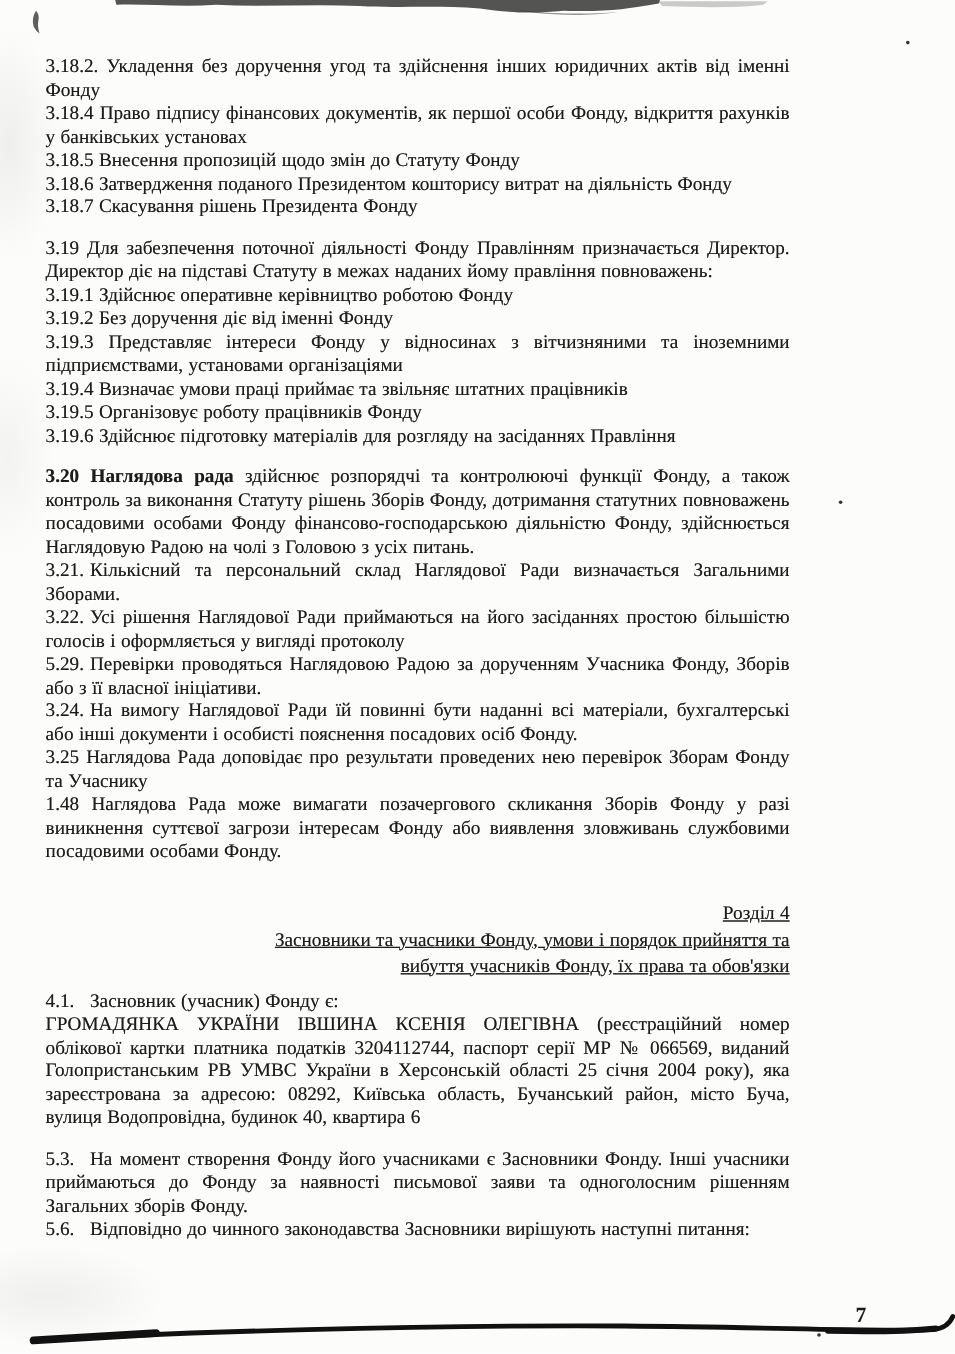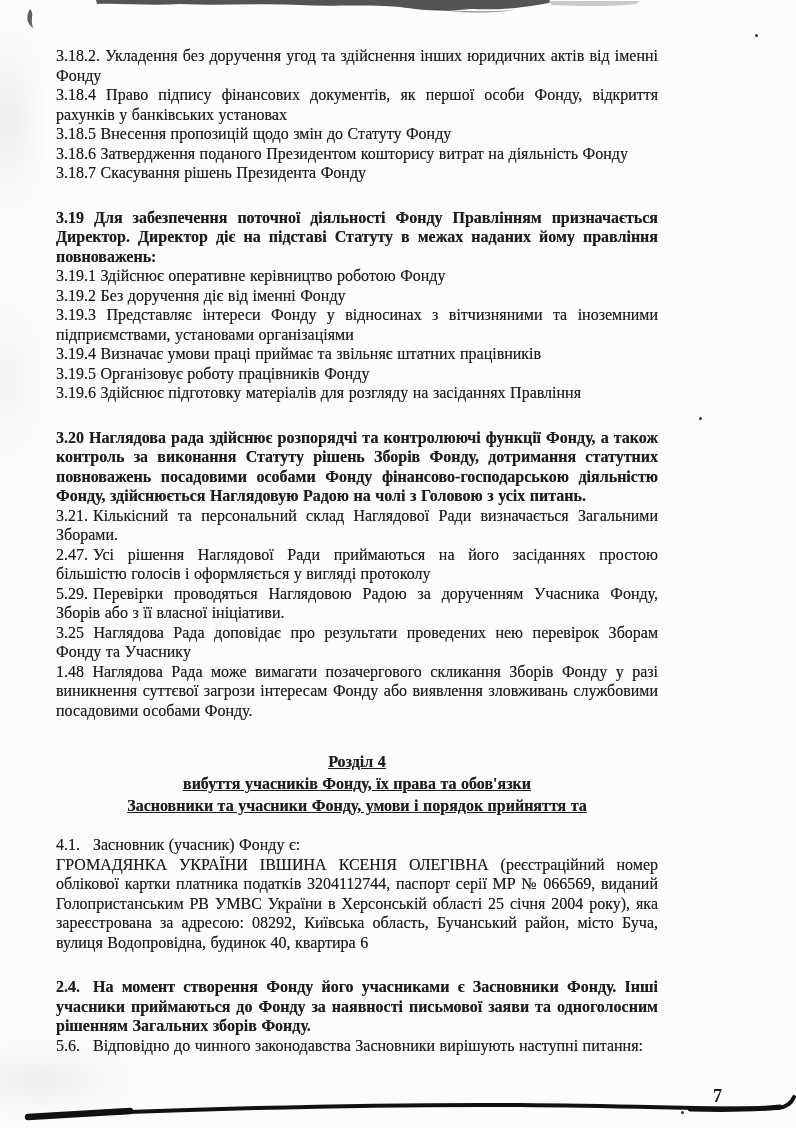--- a/index.html
+++ b/index.html
@@ -14,39 +14,39 @@
     position: absolute; inset: 0;
     background:
       radial-gradient(ellipse 140px 60px at 40px 1080px, rgba(120,120,120,0.10), transparent 70%),
       radial-gradient(ellipse 60px 140px at 8px 120px, rgba(120,120,120,0.10), transparent 70%),
       radial-gradient(ellipse 60px 120px at 6px 380px, rgba(120,120,120,0.07), transparent 70%),
       linear-gradient(#fcfcfa, #fcfcfa);
   }
   .doc {
     position: absolute; left: 0; top: 0;
     width: 708px;
-    padding: 46px 50px 0 56px;
+    padding: 46px 50px 0 38px;
     box-sizing: border-box;
     color: #1c1c1c;
   }
   .para {
     margin: 0;
     font-size: 16px;
     line-height: 19.5px;
     text-align: justify;
     text-shadow: 0 0 0.5px rgba(10,10,10,0.55);
     word-spacing: 0.5px;
   }
   .para .num { display: inline-block; min-width: 37px; }
-  .gap-sm { margin-top: 25px; font-weight: bold; }
-  .gap-md { margin-top: 18px; }
+  .gap-sm { margin-top: 15px; }
+  .gap-md { margin-top: 8px; }
   .gap-lg { margin-top: 31px; }
   .heading {
-    text-align: center;
-    font-weight: bold;
+    text-align: right;
+    font-weight: normal;
     text-decoration: underline;
     line-height: 22px;
   }
   .page-number {
     position: absolute;
     right: 74px; top: 1086px;
     font-size: 18px; font-weight: bold;
     color: #1a1a1a;
   }
   .artifact { position: absolute; pointer-events: none; }
@@ -85,27 +85,28 @@
       <p class="para"><span>3.18.7  Скасування рішень Президента Фонду</span></p>
       <p class="para gap-sm"><span>3.19 Для забезпечення поточної діяльності Фонду Правлінням призначається Директор. Директор діє на підставі Статуту в межах наданих йому правління повноважень:</span></p>
       <p class="para"><span>3.19.1 Здійснює оперативне керівництво роботою Фонду</span></p>
       <p class="para"><span>3.19.2 Без доручення діє від іменні Фонду</span></p>
       <p class="para"><span>3.19.3 Представляє інтереси Фонду у відносинах з вітчизняними та іноземними підприємствами, установами організаціями</span></p>
       <p class="para"><span>3.19.4 Визначає умови праці приймає та звільняє штатних працівників</span></p>
       <p class="para"><span>3.19.5 Організовує роботу працівників Фонду</span></p>
       <p class="para"><span>3.19.6 Здійснює підготовку матеріалів для розгляду на засіданнях Правління</span></p>
       <p class="para gap-sm"><b>3.20 Наглядова рада </b><span>здійснює розпорядчі та контролюючі функції Фонду, а також контроль за виконання Статуту рішень Зборів Фонду, дотримання статутних повноважень посадовими особами Фонду фінансово-господарською діяльністю Фонду, здійснюється Наглядовую Радою на чолі з Головою  з усіх питань.</span></p>
       <p class="para"><span class="num">3.21.</span><span>Кількісний та персональний склад Наглядової Ради визначається Загальними Зборами.</span></p>
-      <p class="para"><span class="num">2.47.</span><span>Усі рішення Наглядової Ради приймаються на його засіданнях простою більшістю голосів і оформляється у вигляді протоколу</span></p>
+      <p class="para"><span class="num">3.22.</span><span>Усі рішення Наглядової Ради приймаються на його засіданнях простою більшістю голосів і оформляється у вигляді протоколу</span></p>
       <p class="para"><span class="num">5.29.</span><span>Перевірки проводяться Наглядовою Радою за дорученням Учасника Фонду, Зборів або з її власної ініціативи.</span></p>
+      <p class="para"><span class="num">3.24.</span><span>На вимогу Наглядової Ради їй повинні бути наданні всі матеріали, бухгалтерські або інші документи і особисті пояснення посадових осіб Фонду.</span></p>
       <p class="para"><span>3.25 Наглядова Рада доповідає про результати проведених нею перевірок Зборам Фонду та Учаснику</span></p>
       <p class="para"><span>1.48 Наглядова Рада може вимагати позачергового скликання Зборів Фонду у разі виникнення суттєвої загрози інтересам Фонду або виявлення зловживань службовими посадовими особами Фонду.</span></p>
       <p class="para heading gap-lg"><span>Розділ 4</span></p>
+      <p class="para heading"><span>Засновники та учасники Фонду, умови і порядок прийняття та</span></p>
       <p class="para heading"><span>вибуття учасників Фонду,  їх права та обов'язки</span></p>
-      <p class="para heading"><span>Засновники та учасники Фонду, умови і порядок прийняття та</span></p>
       <p class="para gap-md"><span class="num">4.1.</span><span>Засновник (учасник) Фонду є:</span></p>
       <p class="para"><span>ГРОМАДЯНКА УКРАЇНИ ІВШИНА КСЕНІЯ ОЛЕГІВНА (реєстраційний номер облікової картки платника податків 3204112744, паспорт серії МР № 066569, виданий Голопристанським РВ УМВС України в Херсонській області 25 січня 2004 року), яка зареєстрована за адресою: 08292, Київська область, Бучанський район, місто Буча, вулиця Водопровідна, будинок 40, квартира 6</span></p>
-      <p class="para gap-sm"><span class="num">2.4.</span><span>На момент створення Фонду його учасниками є Засновники Фонду. Інші учасники приймаються до Фонду за наявності письмової заяви та одноголосним рішенням Загальних зборів Фонду.</span></p>
+      <p class="para gap-sm"><span class="num">5.3.</span><span>На момент створення Фонду його учасниками є Засновники Фонду. Інші учасники приймаються до Фонду за наявності письмової заяви та одноголосним рішенням Загальних зборів Фонду.</span></p>
       <p class="para"><span class="num">5.6.</span><span>Відповідно до чинного законодавства Засновники вирішують наступні питання:</span></p>
     </div>
 
   <div class="page-number">7</div>
 </div>
 
 </body></html>

